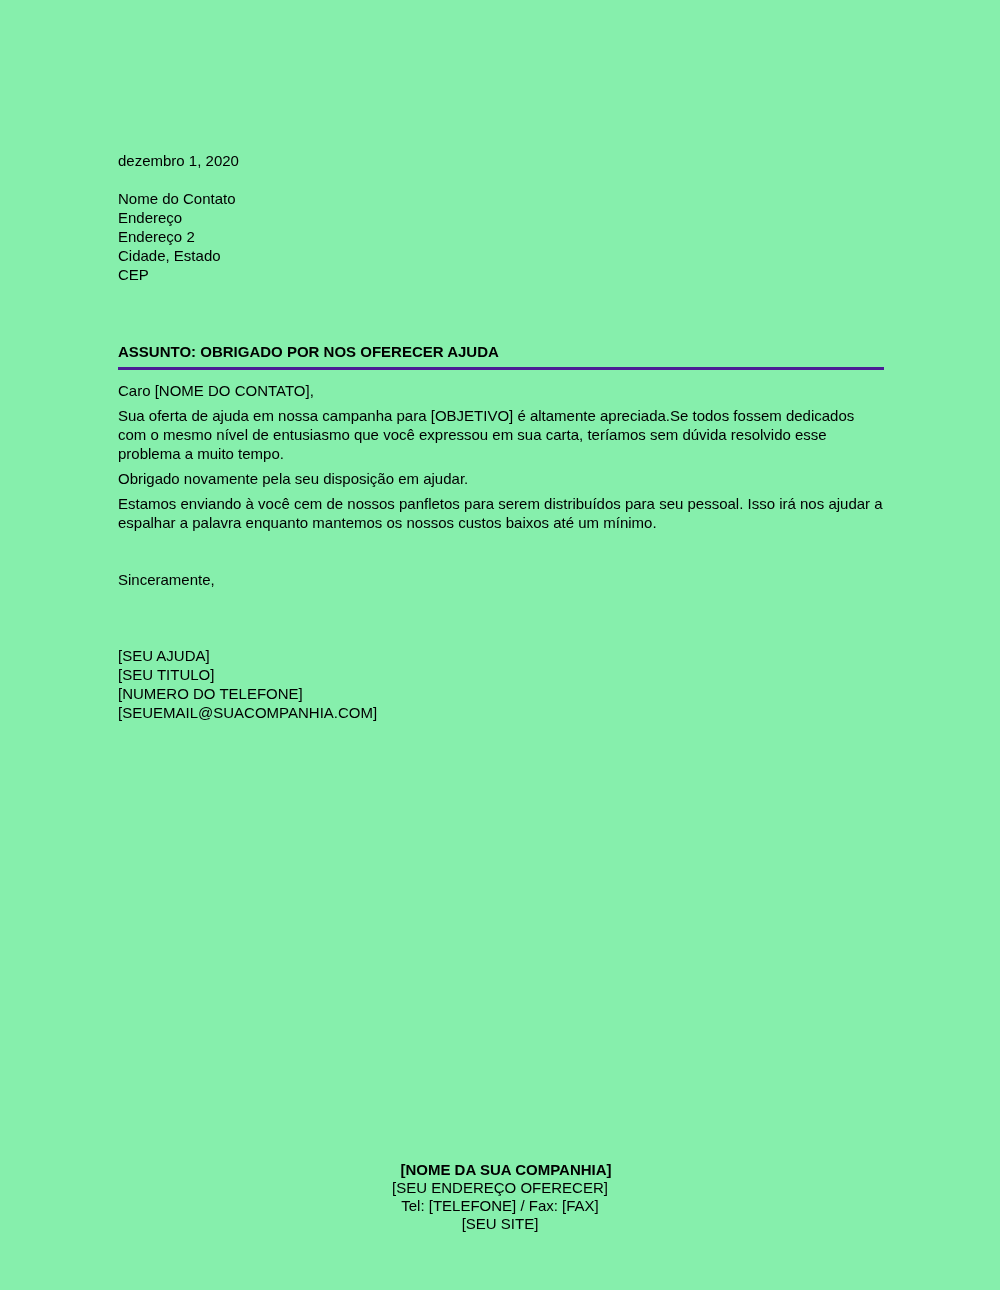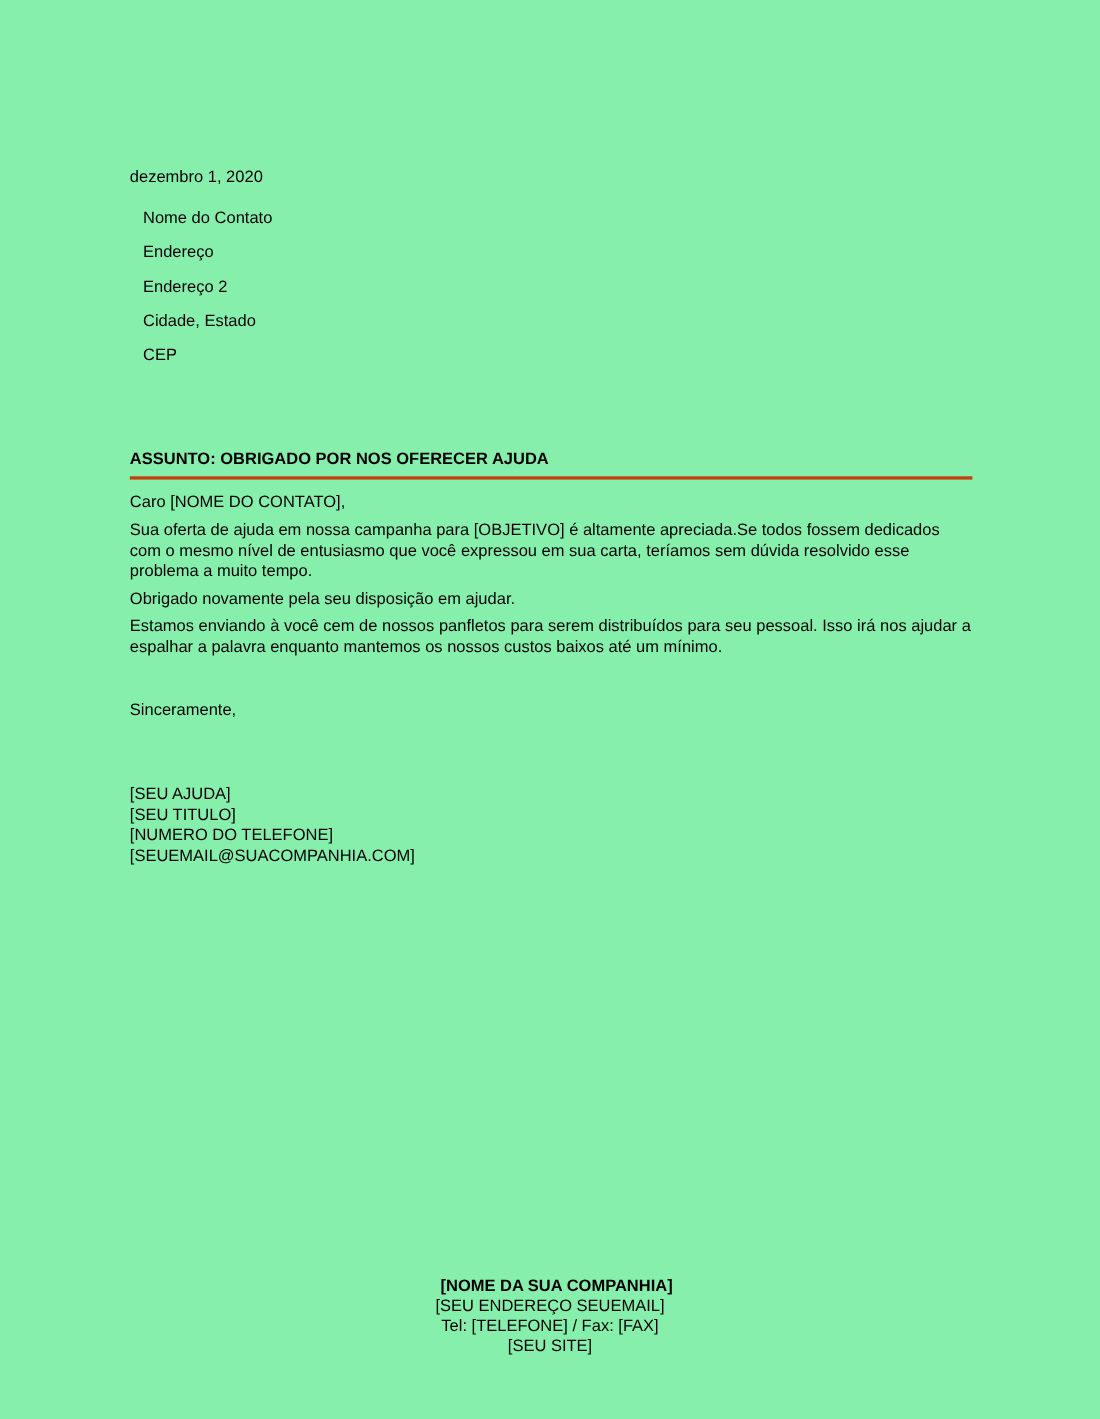--- a/index.html
+++ b/index.html
@@ -21,27 +21,27 @@
   .content {
     position: absolute;
     top: 151px;
     left: 118px;
     width: 766px;
   }
   .date {
     margin: 0 0 19px 0;
   }
   .recipient-line {
-    margin: 12px;
+    margin: 0;
   }
   .subject-block {
-    margin-top: 76px;
+    margin-top: 58px;
     font-weight: bold;
     padding-bottom: 6px;
-    border-bottom: 3px solid #c2410c;
+    border-bottom: 3px solid #4c1d95;
   }
   .greeting {
     margin: 11px 0 0 0;
   }
   .para {
     margin: 6px 0 0 0;
   }
   .closing {
     margin: 38px 0 0 0;
   }
@@ -95,17 +95,17 @@
       <p class="signature-line">[SEU AJUDA]</p>
       <p class="signature-line">[SEU TITULO]</p>
       <p class="signature-line">[NUMERO DO TELEFONE]</p>
       <p class="signature-line">[SEUEMAIL@SUACOMPANHIA.COM]</p>
     </div>
 
   </div>
 
   <div class="footer">
     <div class="footer-company">[NOME DA SUA COMPANHIA]</div>
-    <div>[SEU ENDEREÇO SEUEMAIL]</div>
+    <div>[SEU ENDEREÇO OFERECER]</div>
     <div>Tel: [TELEFONE] / Fax: [FAX]</div>
     <div>[SEU SITE]</div>
   </div>
 </div>
 
 </body></html>

